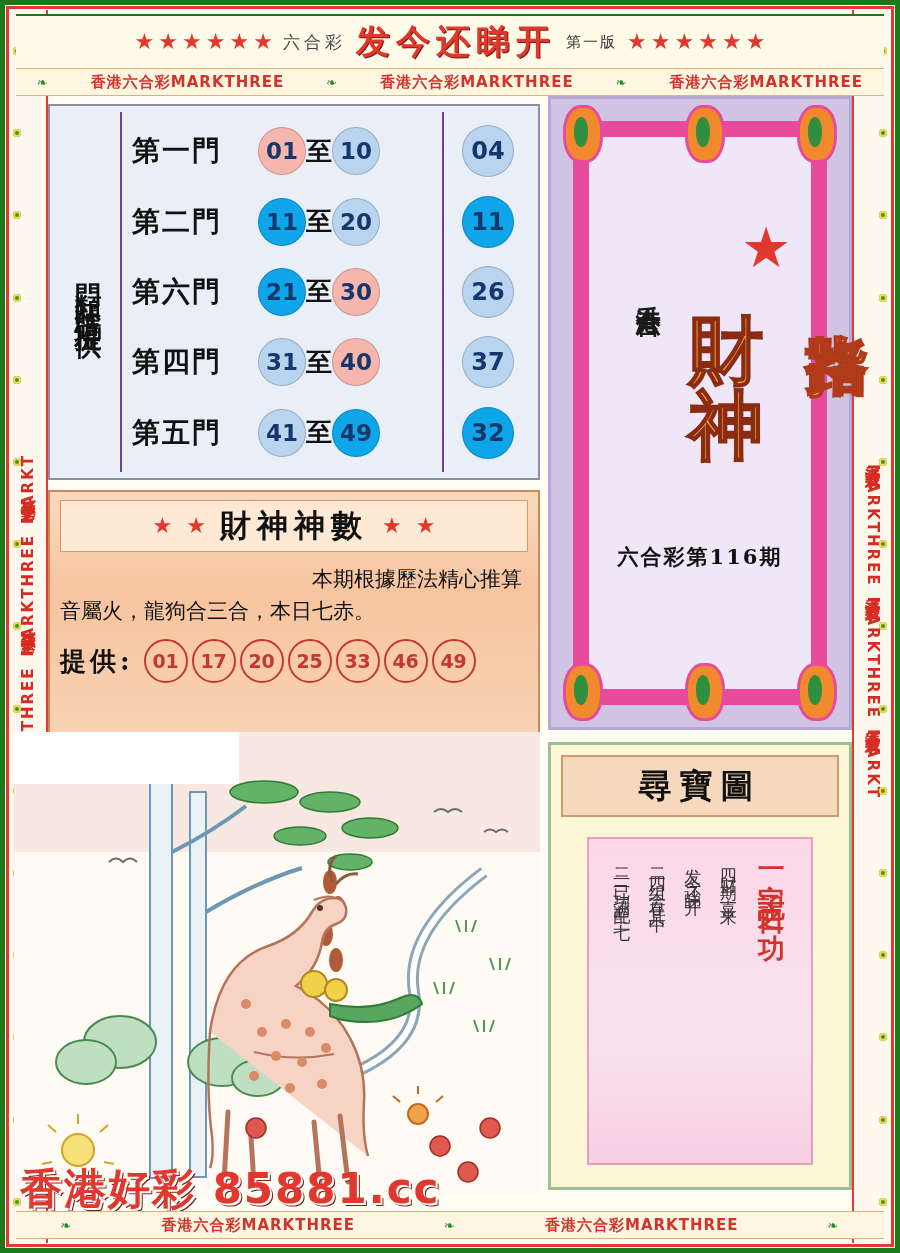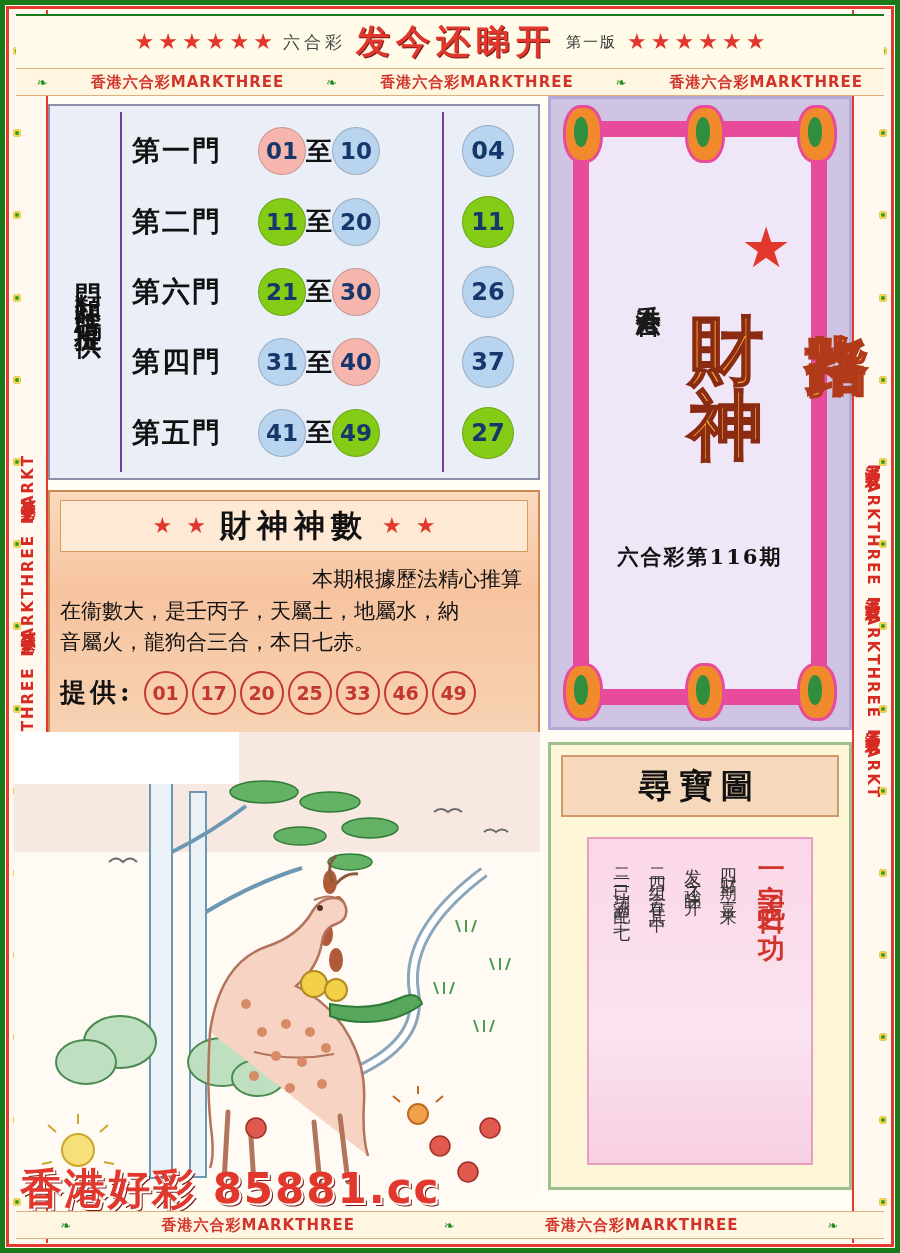--- a/index.html
+++ b/index.html
@@ -117,21 +117,21 @@
   }
   .ball{
     width:46px;height:46px;border-radius:50%;
     display:flex;align-items:center;justify-content:center;
     font-size:23px;font-weight:bold;color:#16376b;
     border:1px solid rgba(0,0,0,.18);
     font-family:"DejaVu Sans","Liberation Sans",sans-serif;
   }
   .ball.red{background:#f6b6ad;}
   .ball.blue{background:#b9d4ef;}
-  .ball.green{background:#84cc16;}
+  .ball.green{background:#0ea5e9;}
   .zhi{font-size:26px;color:#111;font-weight:bold;font-family:"DejaVu Serif","Liberation Serif",serif;}
   .gate-right{
     width:88px;flex:none;border-left:2px solid #6f3fa0;
     display:flex;flex-direction:column;justify-content:space-around;align-items:center;padding:4px 0;
   }
   .gate-right .ball{width:50px;height:50px;font-size:24px;}
   
   .shen-box{
     margin-top:10px;
     background:linear-gradient(180deg,#fbd9bd 0%,#f7c49f 40%,#f7d3b4 100%);
@@ -387,35 +387,34 @@
           <span class="zhi">至</span>
           <span class="ball green">49</span>
         </div>
       </div>
 
       <div class="gate-right">
         <span class="ball blue">04</span>
         <span class="ball green">11</span>
         <span class="ball blue">26</span>
         <span class="ball blue">37</span>
-        <span class="ball green">27</span>
+        <span class="ball green">32</span>
       </div>
     </div>
 
     <div class="shen-box">
       <div class="shen-head">
         <span class="star">★</span>
         <span class="star">★</span>
         <span class="title">財神神數</span>
         <span class="star">★</span>
         <span class="star">★</span>
       </div>
       <div class="shen-body">
         <div class="l1">本期根據歷法精心推算</div>
-        <div>在衞數大，是壬丙子，天屬土，地屬水，納</div>
         <div>音屬火，龍狗合三合，本日七赤。</div>
       </div>
       <div class="shen-nums">
         <span class="lab">提供:</span>
         <span class="circnum">01</span>
         <span class="circnum">17</span>
         <span class="circnum">20</span>
         <span class="circnum">25</span>
         <span class="circnum">33</span>
         <span class="circnum">46</span>

